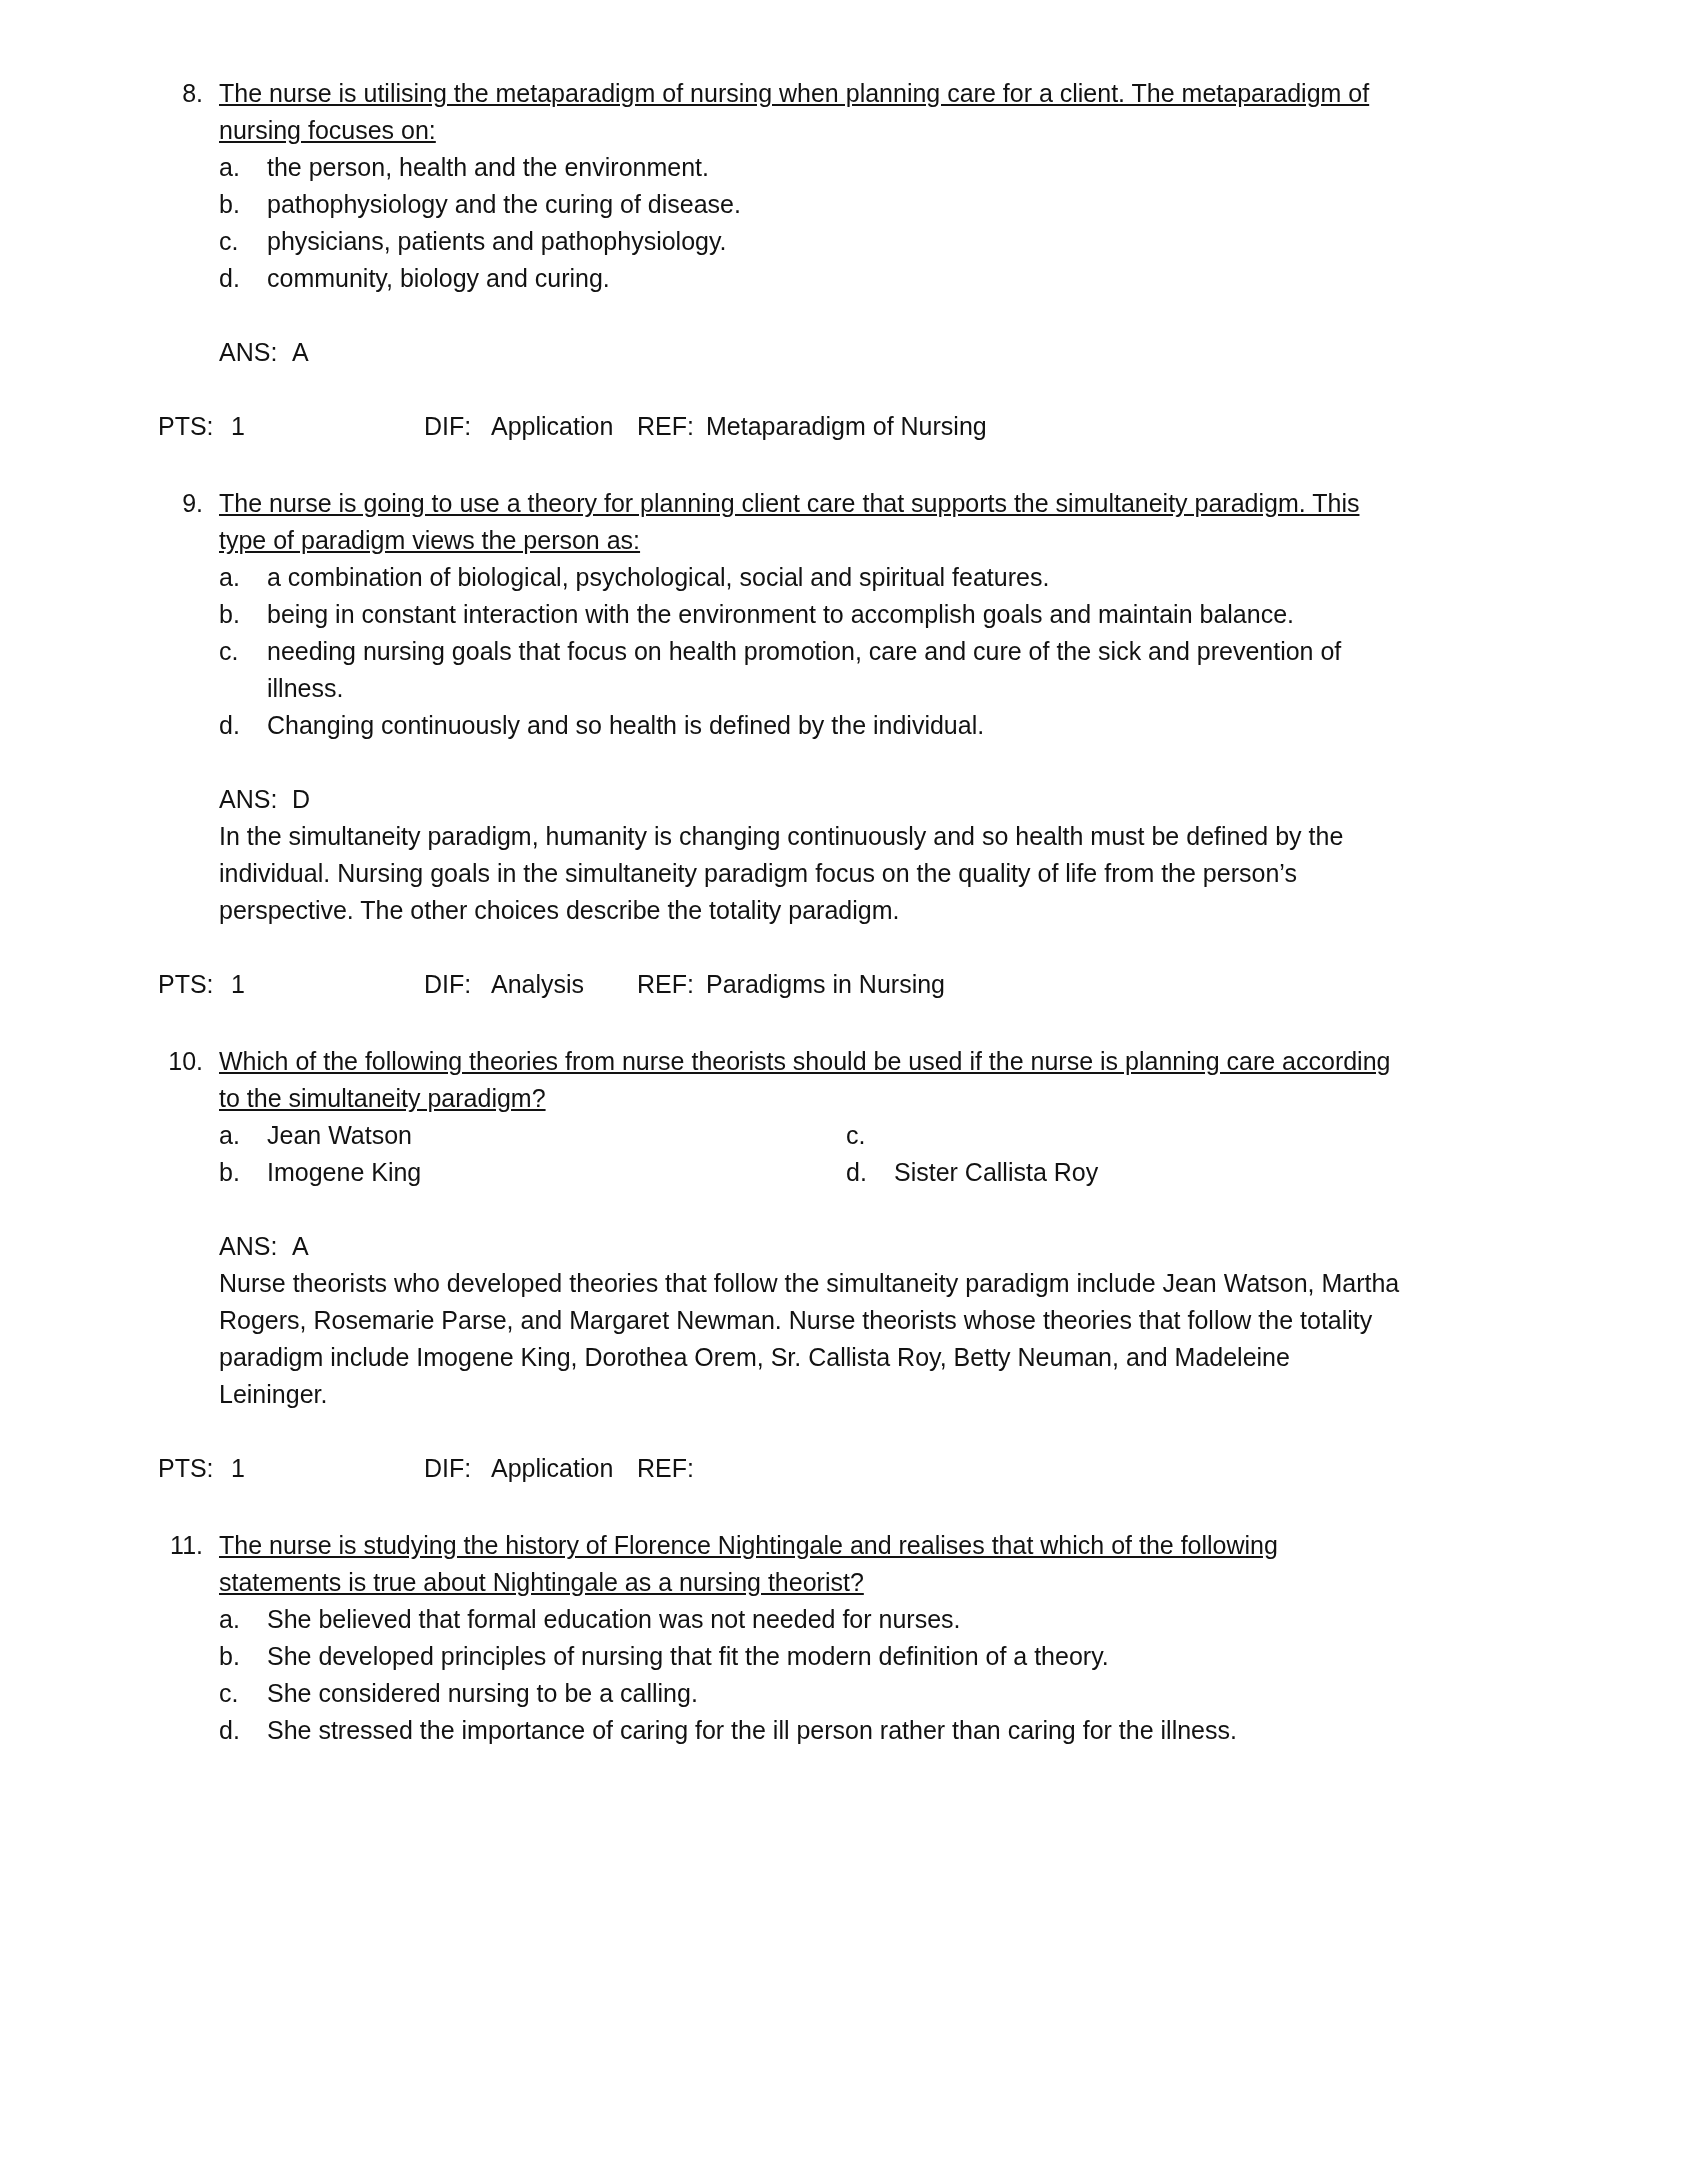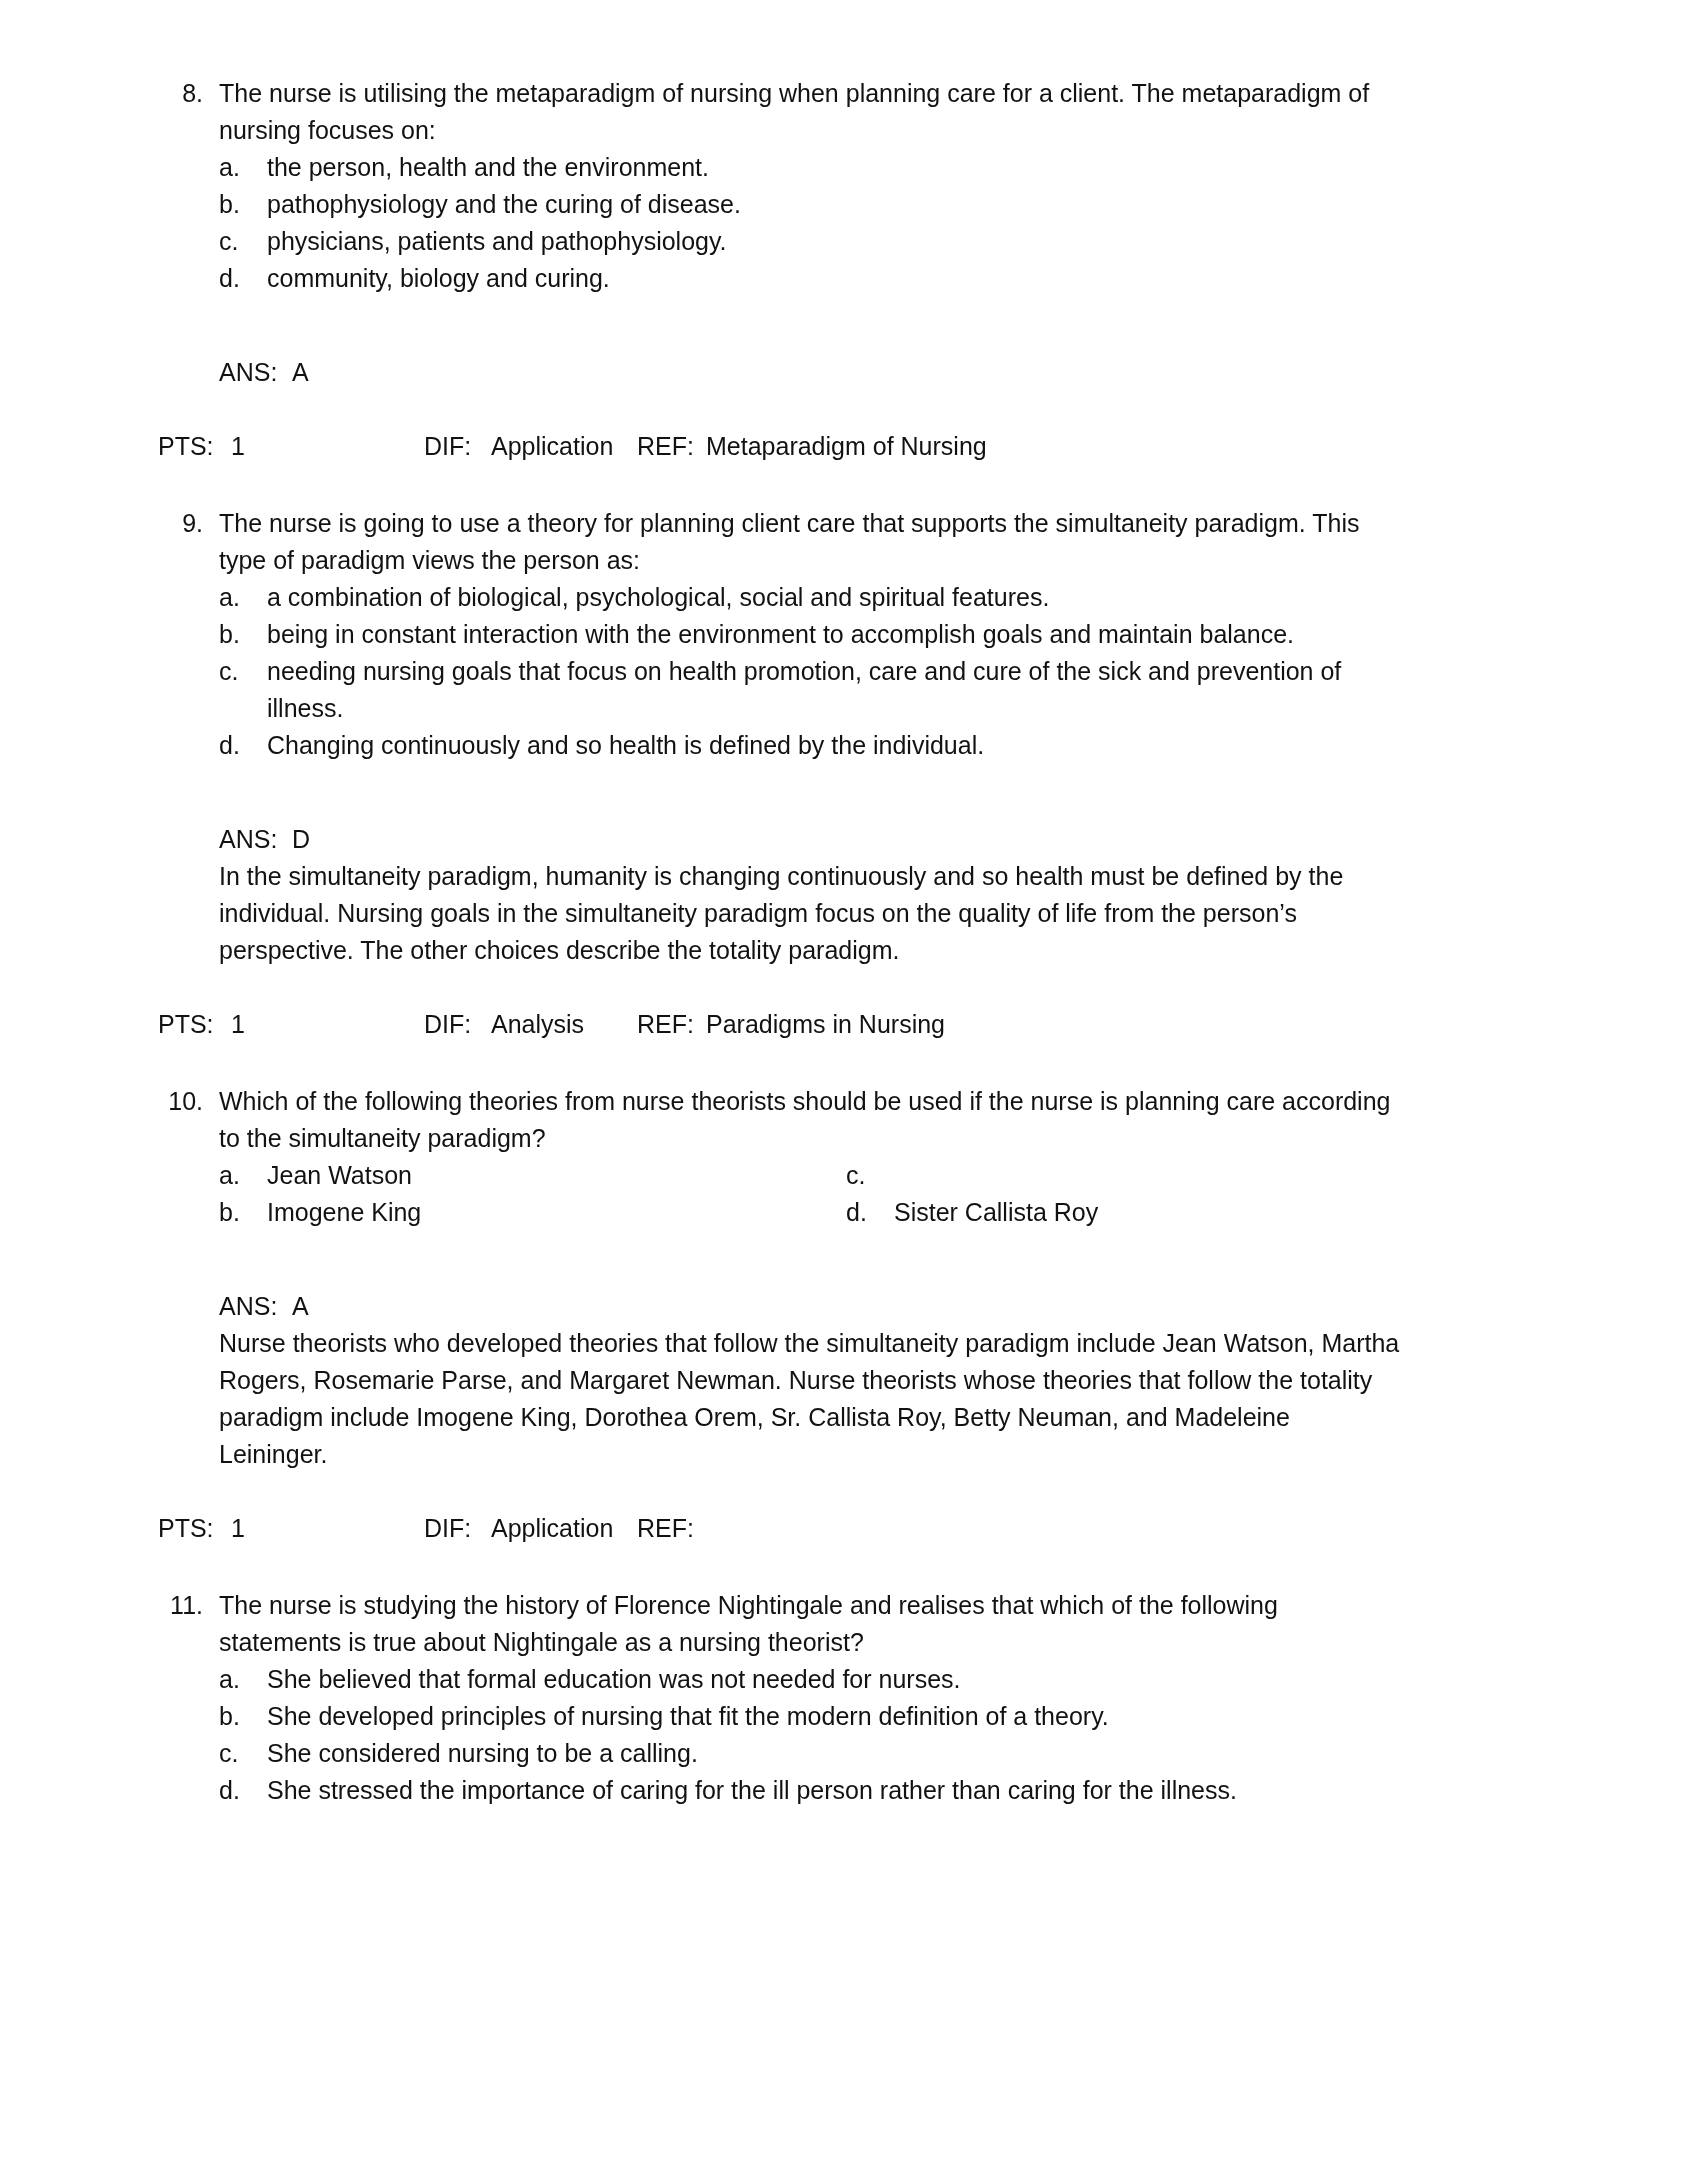--- a/index.html
+++ b/index.html
@@ -35,20 +35,21 @@
   }
   .qnum {
     width: 61px;
     flex: 0 0 61px;
     text-align: right;
     padding-right: 16px;
     box-sizing: border-box;
   }
   .qstem {
     flex: 1 1 auto;
+    text-decoration: underline;
   }
 
   
   .opts {
     margin-left: 61px;
   }
   .opt {
     display: flex;
     align-items: flex-start;
   }
@@ -74,21 +75,20 @@
     width: 50%;
     box-sizing: border-box;
   }
   .optcell.right {
     padding-left: 34px;
   }
 
   
   .ansarea {
     margin-left: 61px;
-    margin-top: 20px;
   }
   .spacer {
     height: 37px;
   }
   .ansline {
     display: flex;
   }
   .anslabel {
     width: 73px;
     flex: 0 0 73px;

